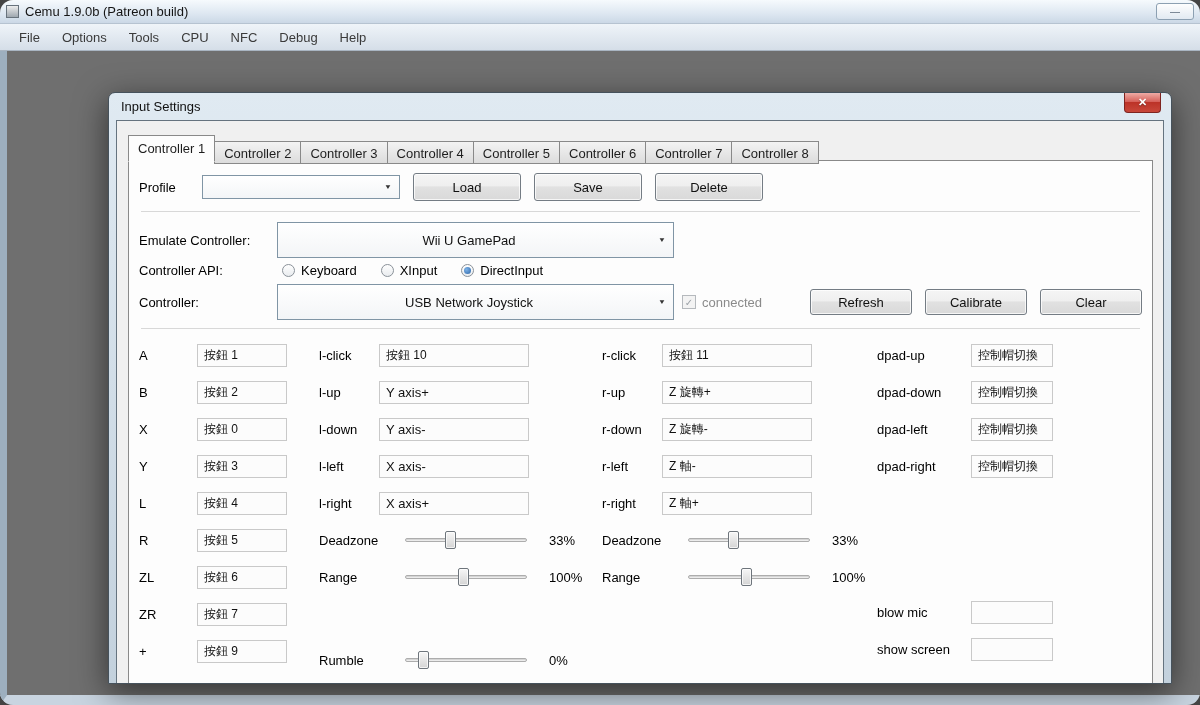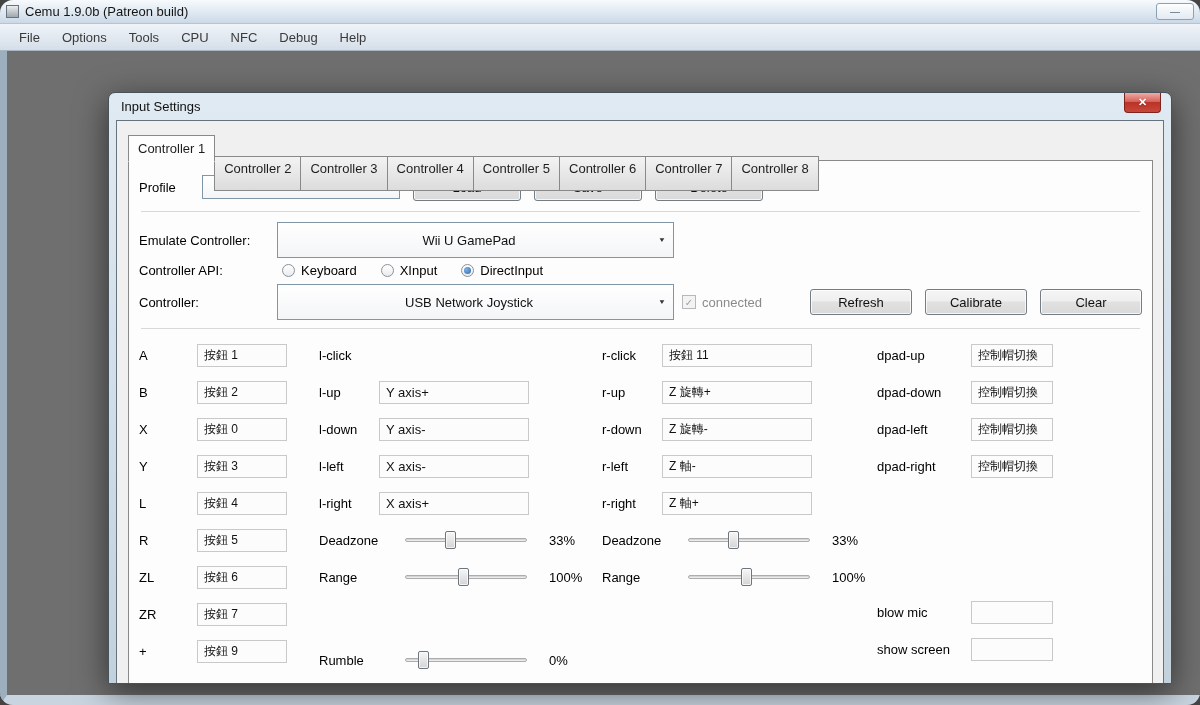--- a/index.html
+++ b/index.html
@@ -21,21 +21,21 @@
 
   
   .dialog { position:absolute; left:108px; top:92px; width:1064px; height:592px; background:linear-gradient(#E0EAF2,#C3D1DD); border:1px solid #46525C; border-radius:7px 7px 0 0; box-shadow:0 8px 32px rgba(0,0,0,.55); overflow:hidden; z-index:5; }
   .dialog-titlebar { position:absolute; left:0; top:0; right:0; height:27px; }
   .dialog-title-text { position:absolute; left:12px; top:6px; font-size:13px; color:#101010; }
   .close-btn { position:absolute; top:0; right:10px; width:37px; height:20px; border:1px solid #7E2420; border-top:none; border-radius:0 0 4px 4px; background:linear-gradient(#EFABA5,#D6625B 45%,#BC3328 50%,#C8473A); color:#FFF; font-size:11px; font-weight:bold; display:flex; align-items:center; justify-content:center; text-shadow:0 1px 1px rgba(0,0,0,.4); }
   .dialog-client { position:absolute; left:7px; right:7px; top:27px; bottom:0; background:#F0F0F0; border:1px solid #65737F; border-bottom:none; padding:14px 10px 0 11px; }
 
   
   .tabs { display:flex; height:26px; position:relative; z-index:2; }
-  .tab { font-size:13px; color:#1E1E1E; padding:0 9px; height:35px; line-height:23px; margin-top:21px; margin-left:-1px; background:linear-gradient(#F3F3F3,#DCDCDC); border:1px solid #898989; white-space:nowrap; cursor:default; }
+  .tab { font-size:13px; color:#1E1E1E; padding:0 9px; height:23px; line-height:23px; margin-top:6px; margin-left:-1px; background:linear-gradient(#F3F3F3,#DCDCDC); border:1px solid #898989; white-space:nowrap; cursor:default; }
   .tab.active { height:27px; line-height:26px; margin-top:0; background:#FDFDFD; border-bottom:1px solid #FDFDFD; position:relative; z-index:3; }
   .tab:first-child { margin-left:0; }
   .tab-page { position:relative; margin-top:-1px; background:#FDFDFD; border:1px solid #898989; height:525px; padding:12px 10px 0 10px; overflow:hidden; }
 
   
   .frow { display:flex; align-items:center; }
   .profile-row { height:28px; margin-bottom:10px; }
   .sep { border-top:1px solid #D8D8D8; margin:0 2px 15px 2px; }
   .sep2 { border-top:1px solid #D8D8D8; margin:0 2px 14px 2px; }
   .emulate-row { height:26px; margin-bottom:5px; }
@@ -222,20 +222,21 @@
             </div>
             <div class="mrow">
               <span class="mlabel lw58">+</span>
               <div class="mfield fw90 cjk">按鈕 9</div>
             </div>
           </div>
 
           <div class="mcol mcol2">
             <div class="mrow">
               <span class="mlabel lw60">l-click</span>
+              <div class="mfield fw150 cjk">按鈕 10</div>
             </div>
             <div class="mrow">
               <span class="mlabel lw60">l-up</span>
               <div class="mfield fw150">Y axis+</div>
             </div>
             <div class="mrow">
               <span class="mlabel lw60">l-down</span>
               <div class="mfield fw150">Y axis-</div>
             </div>
             <div class="mrow">

